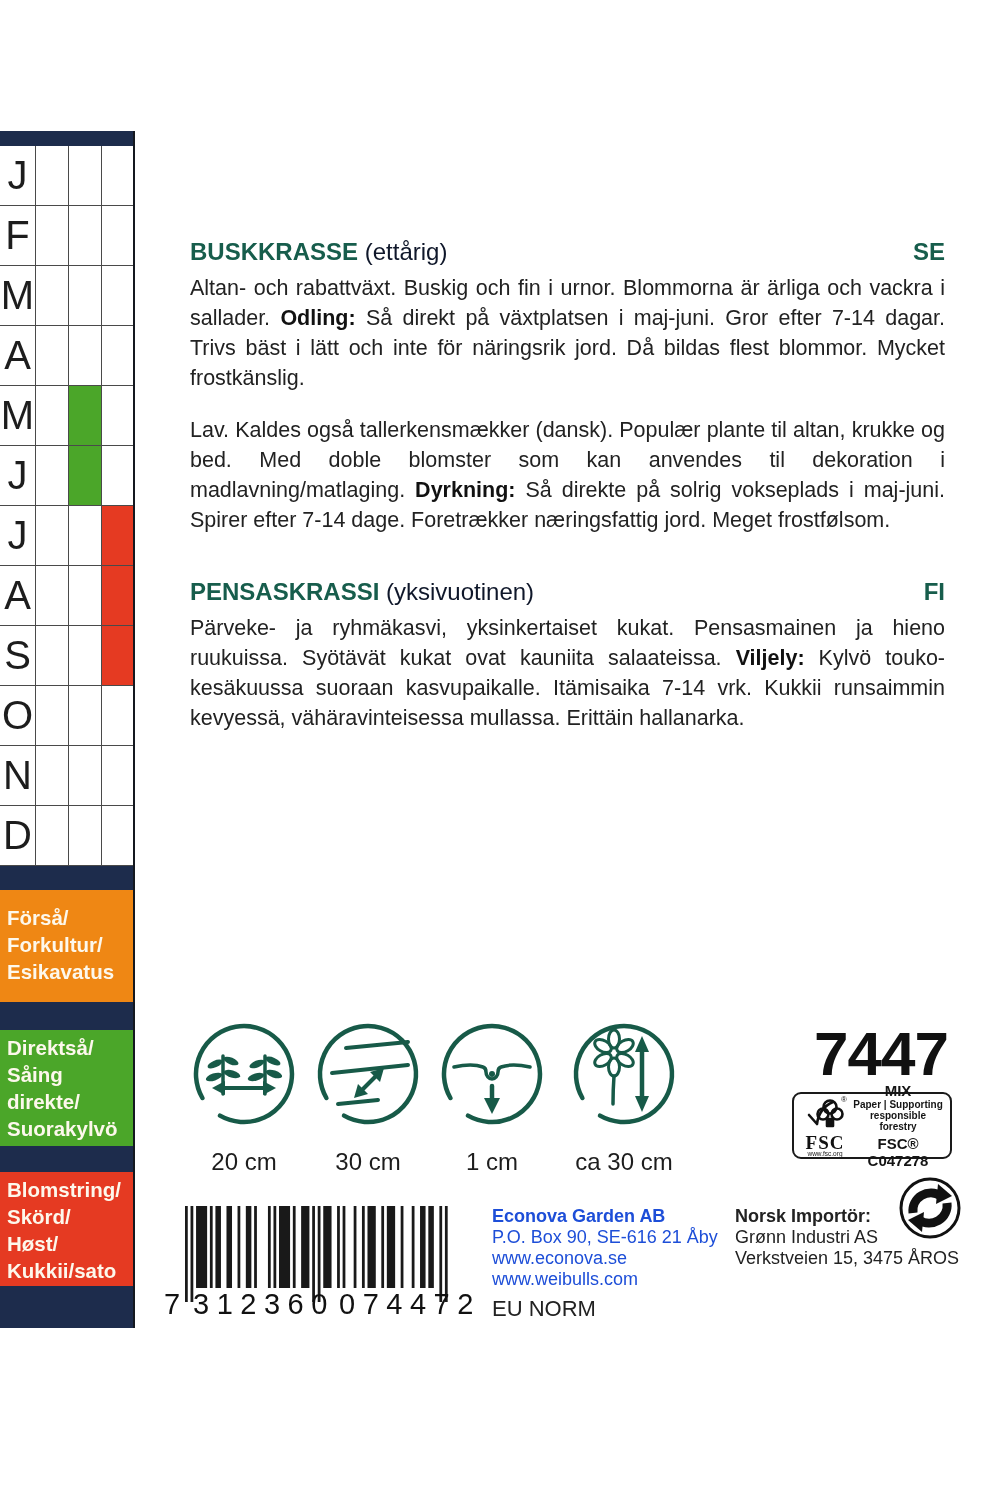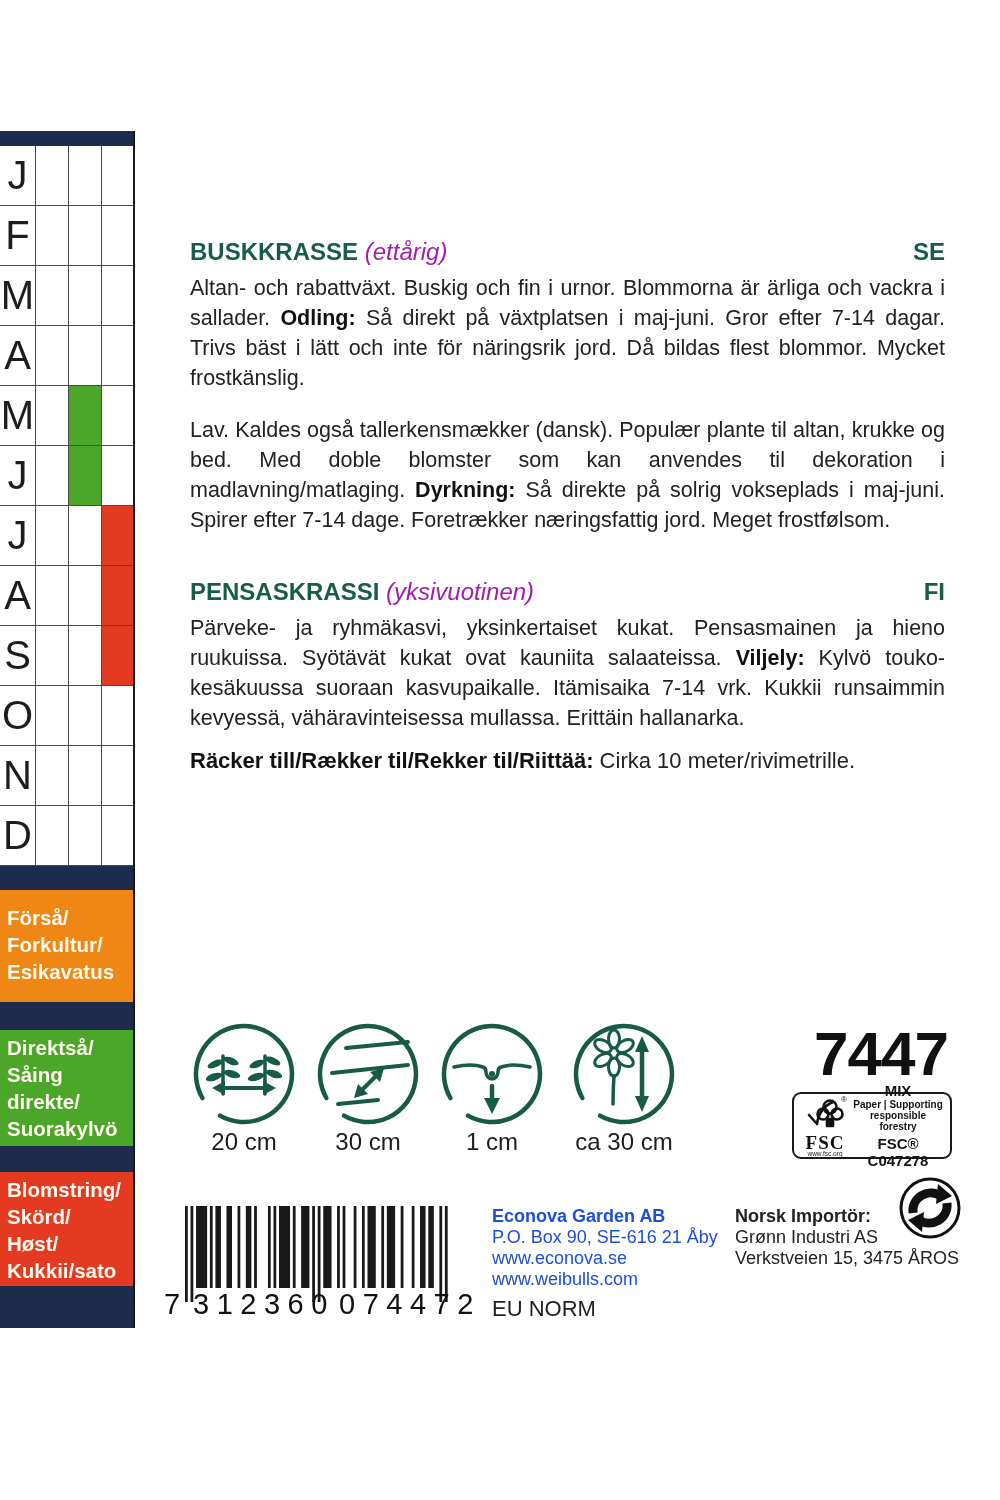--- a/index.html
+++ b/index.html
@@ -19,31 +19,31 @@
   .side-footer { height:462px; background:var(--navy); padding-top:24px; }
   .legend-block { width:133px; color:#fdf8ec; font-weight:bold; font-size:20.5px; line-height:27px; padding:8px 8px 0 7px; }
   .legend-orange { height:112px; background:var(--orange); margin-bottom:28px; padding-top:14px; }
   .legend-green  { height:116px; background:var(--green); margin-bottom:26px; padding-top:4px; }
   .legend-red    { height:114px; background:var(--red); padding-top:4px; }
 
   
   .sec { position:absolute; left:190px; width:755px; }
   .sec-head { display:flex; justify-content:space-between; align-items:baseline; }
   .sec-title { font-size:24px; font-weight:bold; color:#175d4c; }
-  .sec-title .suffix { color:#a21caf; font-weight:normal;font-style:italic; }
+  .sec-title .suffix { color:#0f172a; font-weight:normal; }
   .sec-lang { font-size:24px; font-weight:bold; color:#175d4c; }
   .sec-body { margin-top:7px; font-size:21.5px; line-height:30px; text-align:justify; color:#222; }
   .sec-body b { color:#111; }
   #yield-line { position:absolute; left:190px; top:748px; width:755px; font-size:22px; color:#222; }
   #yield-line b { color:#111; }
 
   
   .spec { position:absolute; top:1022px; width:116px; text-align:center; }
   .spec svg { display:block; margin:0 auto; }
-  .spec .spec-label { margin-top:2px; font-size:24px; color:#1d1d1d; }
+  .spec .spec-label { margin-top:22px; font-size:24px; color:#1d1d1d; }
 
   
   #product-number { position:absolute; left:760px; top:1018px; width:188px; text-align:right;
                     font-size:62px; font-weight:bold; letter-spacing:-1px; color:#111; }
   #fsc-label { position:absolute; left:792px; top:1092px; width:160px; height:67px;
                border:2px solid #1a1a1a; border-radius:9px; display:flex; align-items:center; padding:3px 5px; background:#fff; }
   #fsc-left { width:52px; text-align:center; }
   #fsc-left .fsc-word { font-family:"Liberation Serif", serif; font-size:19px; font-weight:bold; letter-spacing:1px; line-height:15px; color:#111; }
   #fsc-left .fsc-site { font-size:6.5px; color:#222; }
   #fsc-right { flex:1; text-align:center; color:#151515; }
@@ -187,21 +187,20 @@
       </div>
       <div class="sec" style="top: 578px;">
         <div class="sec-head">
           <div class="sec-title">PENSASKRASSI <span class="suffix">(yksivuotinen)</span></div>
           <div class="sec-lang">FI</div>
         </div>
         <div class="sec-body"><span>Pärveke- ja ryhmäkasvi, yksinkertaiset kukat. Pensasmainen ja hieno ruukuissa. Syötävät kukat ovat kauniita salaateissa. </span><b>Viljely:</b><span> Kylvö touko-kesäkuussa suoraan kasvupaikalle. Itämisaika 7-14 vrk. Kukkii runsaimmin kevyessä, vähäravinteisessa mullassa. Erittäin hallanarka.</span></div>
       </div>
     </div>
 
-  <div id="yield-line"><b>Räcker till/Rækker til/Rekker til/Riittää:</b><span> Cirka 10 meter/rivimetrille.</span></div>
 
   <div class="spec" style="left:186px">
     <svg width="104" height="104" viewBox="0 0 104 104">
       <g stroke="#175a48" fill="none" stroke-linecap="round">
         <path d="M 10.4 76 A 48 48 0 1 1 28 93.6" stroke-width="4.5"></path>
         <g stroke-width="3.5">
           <path d="M31 72 V34"></path>
             <path d="M73 72 V34"></path>
         </g>
         <g fill="#175a48" stroke="none">

